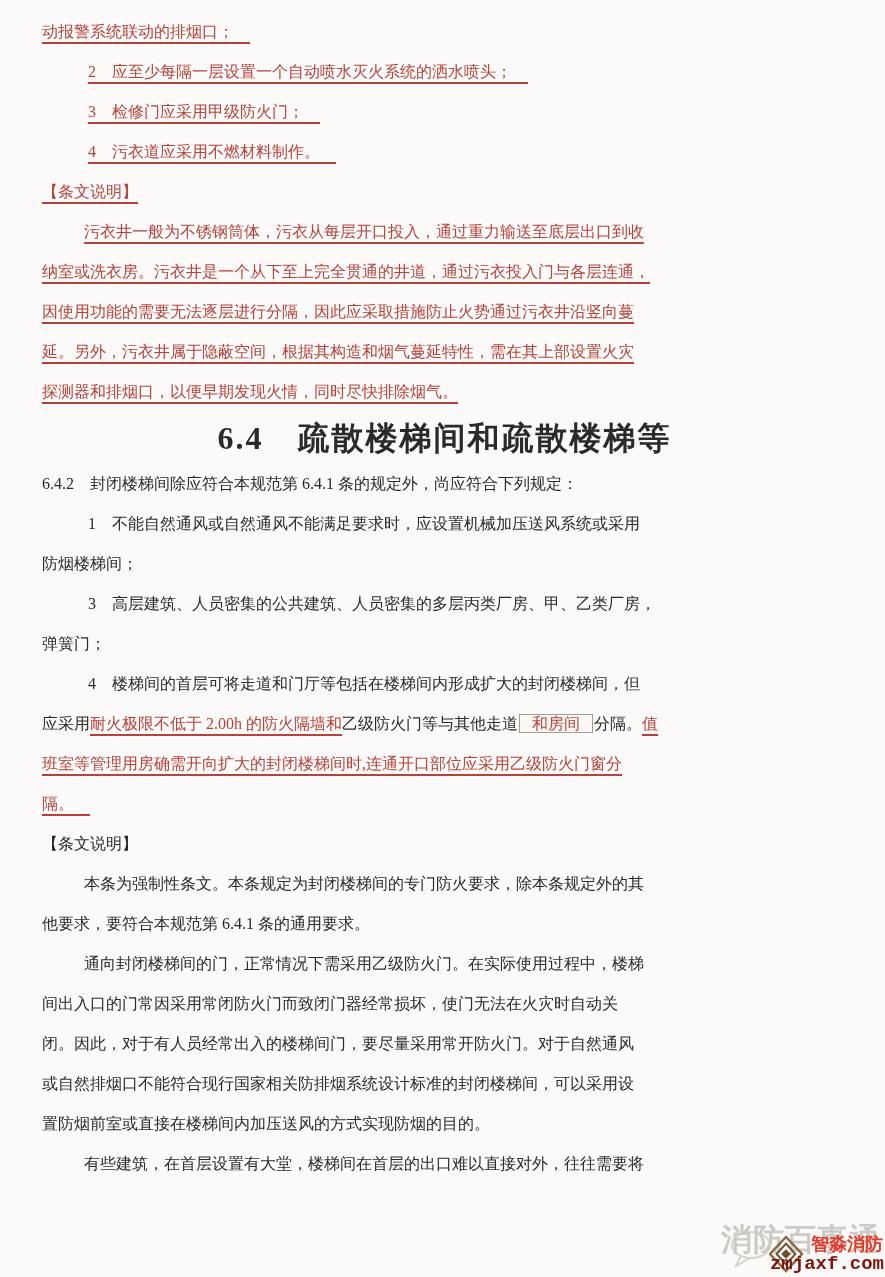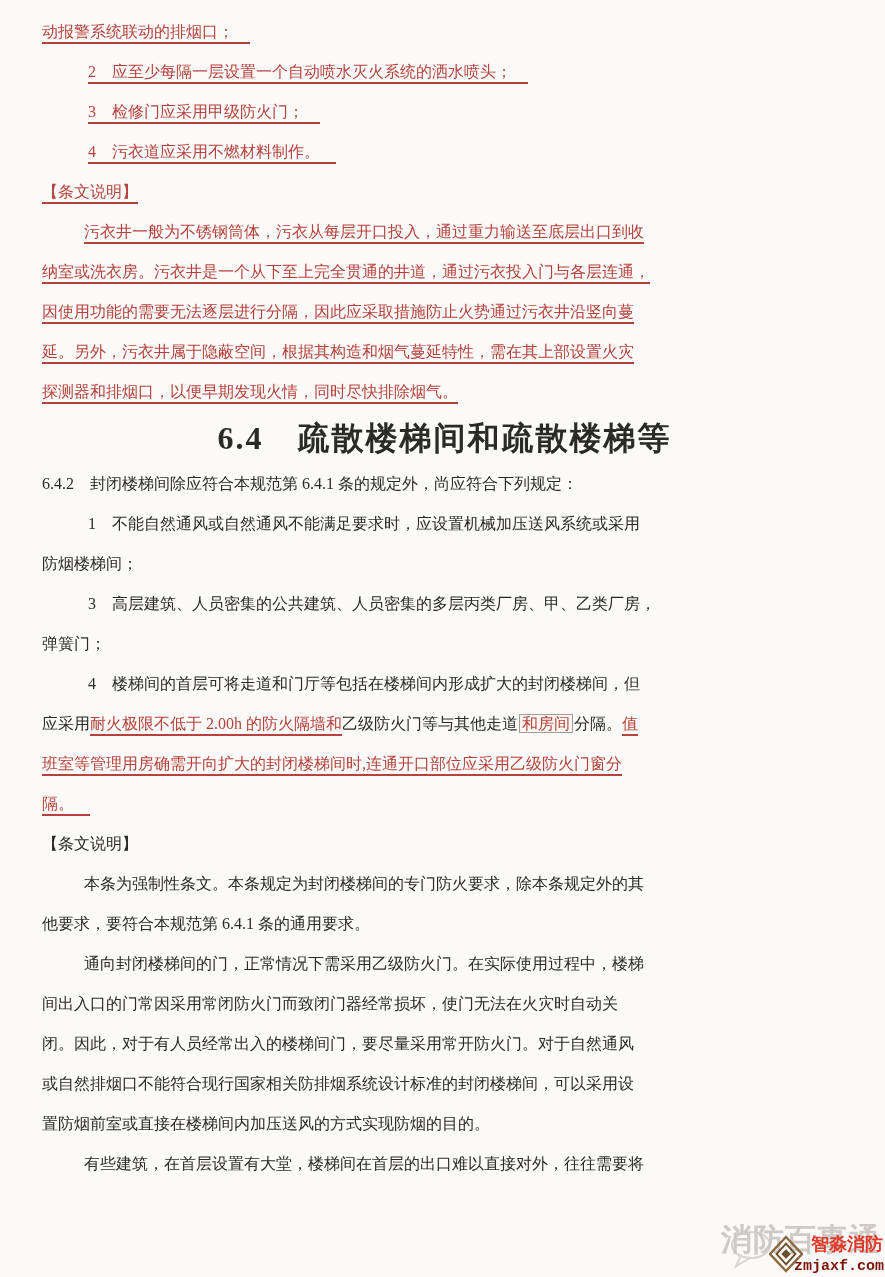--- a/index.html
+++ b/index.html
@@ -43,21 +43,21 @@
     color:var(--red);
     text-decoration:underline;
     text-decoration-color:var(--red);
     text-decoration-thickness:1.5px;
     text-underline-offset:5px;
   }
   .seg-rb{
     color:var(--red);
     border:1px solid var(--box-border);
     background:#faf7f3;
-    padding:0 2px;
+    padding:0 12px;
     margin:16px 1px;
   }
   .watermark{
     position:absolute;right:0;bottom:0;
     width:230px;height:66px;
     z-index:5;
     pointer-events:none;
   }
   .wm-shadow{
     position:absolute;right:4px;bottom:16px;
@@ -68,21 +68,21 @@
   .wm-bubble{position:absolute;right:112px;bottom:4px;opacity:.75;}
   .wm-logo{position:absolute;right:82px;bottom:0;}
   .wm-brand{
     position:absolute;right:2px;bottom:21px;
     font-size:18px;font-weight:700;color:var(--brand-red);
     font-family:"Liberation Sans",sans-serif;
     white-space:nowrap;
   }
   .wm-url{
     position:absolute;right:1px;bottom:2px;
-    font-size:15px;font-weight:700;color:var(--brand-dark);
+    font-size:19px;font-weight:700;color:var(--brand-dark);
     font-family:"Liberation Mono","DejaVu Sans Mono",monospace;
     white-space:nowrap;
   }
 </style>
 </head>
 <body>
 
 <div class="doc">
     <div class="line indent-0"><span class="seg-ru">动报警系统联动的排烟口；　</span></div>
     <div class="line indent-1"><span class="seg-ru">2　应至少每隔一层设置一个自动喷水灭火系统的洒水喷头；　</span></div>

